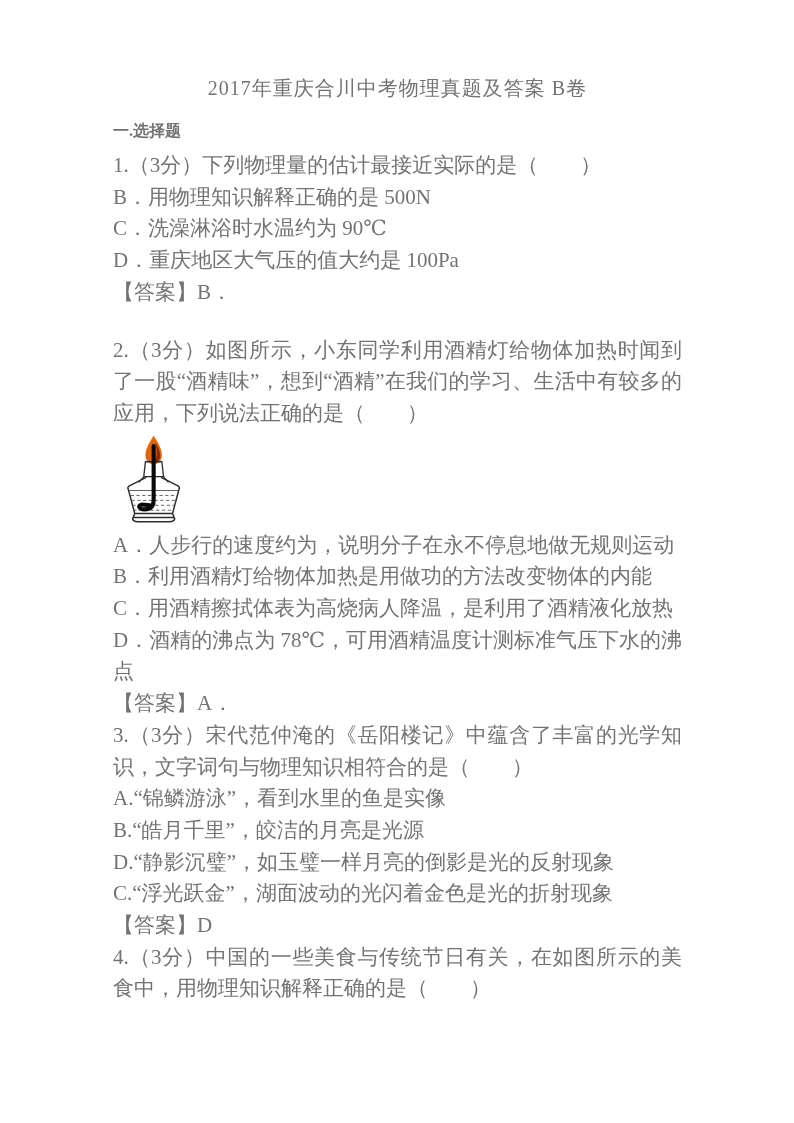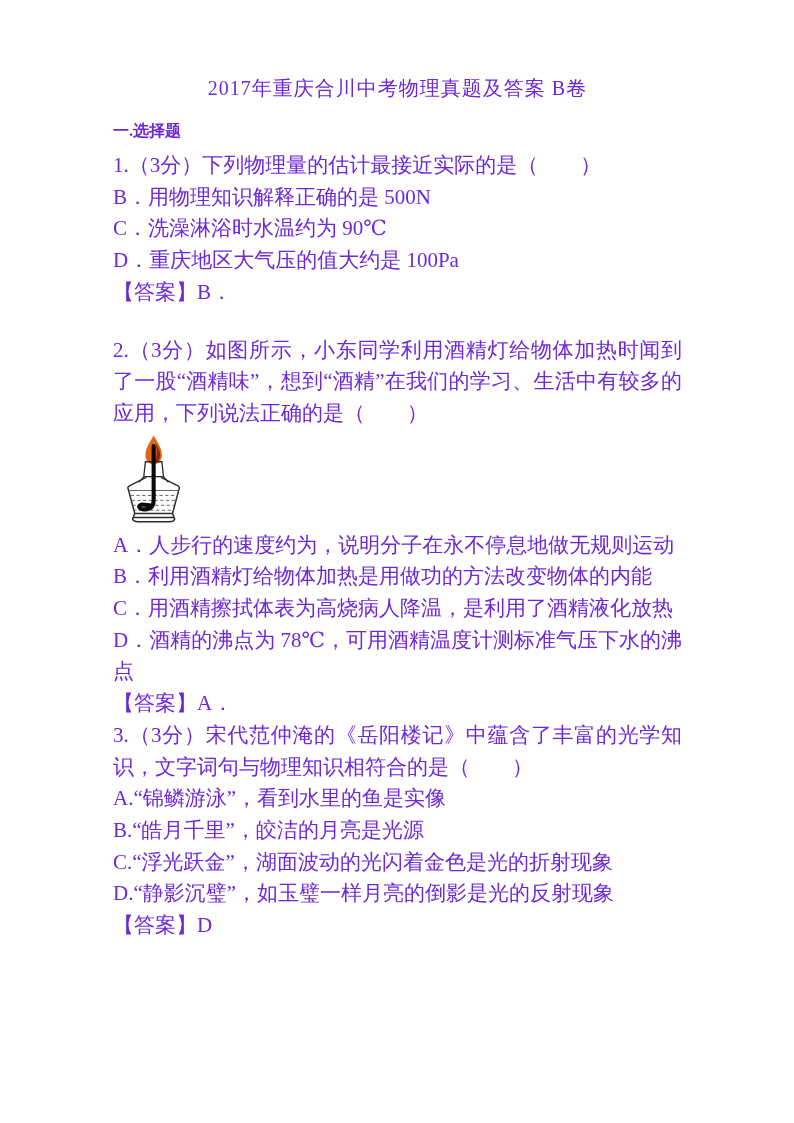--- a/index.html
+++ b/index.html
@@ -4,21 +4,21 @@
 <style>
   html, body { margin: 0; padding: 0; background: #ffffff; }
   .page {
     position: relative;
     width: 794px;
     height: 1123px;
     margin: 0 auto;
     background: #ffffff;
     overflow: hidden;
     font-family: "Liberation Serif", "DejaVu Serif", serif;
-    color: #6d28d9;
+    color: #737373;
   }
   .content {
     padding: 76px 112px 0 113px;
   }
   .doc-title {
     font-size: 20px;
     font-weight: normal;
     text-align: center;
     letter-spacing: 1px;
     line-height: 24px;
@@ -96,20 +96,23 @@
       <p class="line">B．利用酒精灯给物体加热是用做功的方法改变物体的内能</p>
       <p class="line">C．用酒精擦拭体表为高烧病人降温，是利用了酒精液化放热</p>
       <p class="line">D．酒精的沸点为 78℃，可用酒精温度计测标准气压下水的沸点</p>
       <p class="line">【答案】A．</p>
     </section>
 
     <section class="question gap-md">
       <p class="line">3.（3分）宋代范仲淹的《岳阳楼记》中蕴含了丰富的光学知识，文字词句与物理知识相符合的是（　　）</p>
       <p class="line">A.“锦鳞游泳”，看到水里的鱼是实像</p>
       <p class="line">B.“皓月千里”，皎洁的月亮是光源</p>
+      <p class="line">D.“静影沉璧”，如玉璧一样月亮的倒影是光的反射现象</p>
       <p class="line">C.“浮光跃金”，湖面波动的光闪着金色是光的折射现象</p>
-      <p class="line">D.“静影沉璧”，如玉璧一样月亮的倒影是光的反射现象</p>
       <p class="line">【答案】D</p>
     </section>
 
+    <section class="question">
+      <p class="line">4.（3分）中国的一些美食与传统节日有关，在如图所示的美食中，用物理知识解释正确的是（　　）</p>
+    </section>
 
   </div>
 </div>
 
 </body></html>

